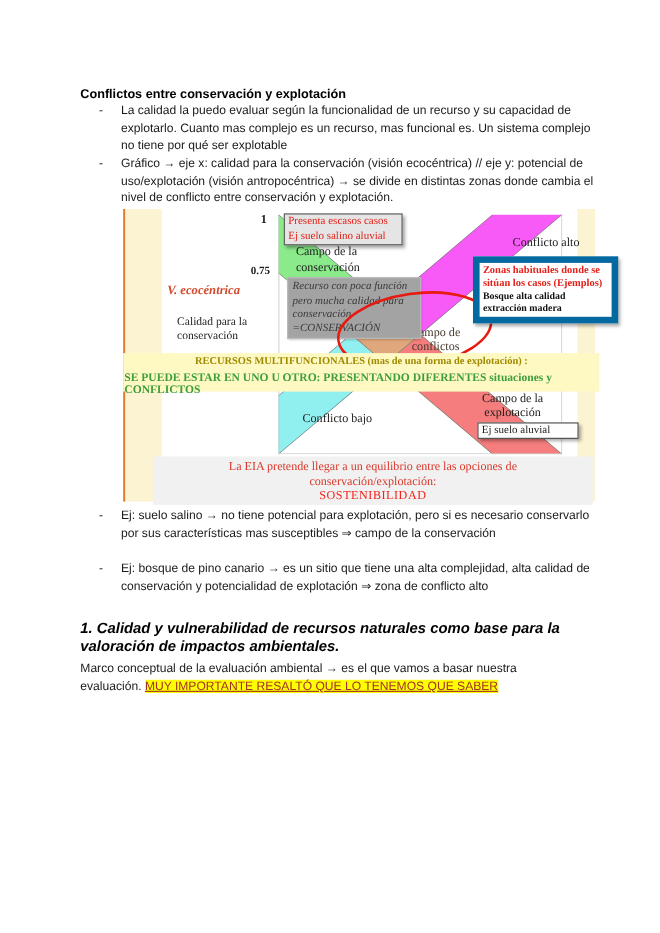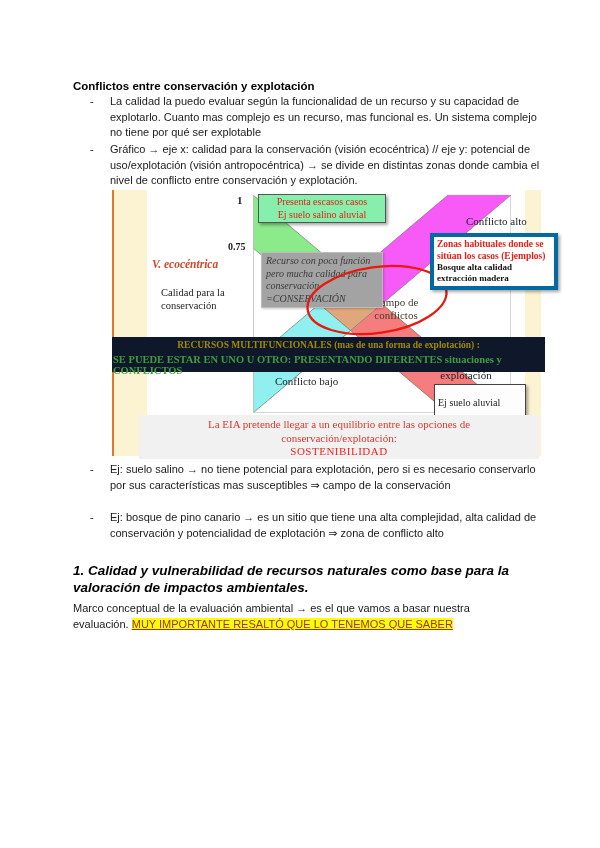--- a/index.html
+++ b/index.html
@@ -26,32 +26,32 @@
   .tick-top{position:absolute;left:237px;top:4px;font-size:11px;font-weight:bold;}
   .tick-mid{position:absolute;left:228px;top:51px;font-size:10px;font-weight:bold;}
   .plot-svg{position:absolute;left:253px;top:5px;}
   .z-conserv{position:absolute;left:269px;top:33px;width:92px;font-size:11px;line-height:13.5px;}
   .z-alto{position:absolute;left:442px;top:25px;font-size:11px;padding-left:24px;}
   .z-bajo{position:absolute;left:275px;top:185px;font-size:11px;}
   .z-explo{position:absolute;left:424px;top:166px;width:84px;font-size:11px;line-height:13px;text-align:center;}
   .z-confl{position:absolute;left:358px;top:106px;width:76px;font-size:11px;line-height:13px;text-align:center;color:#473a2c;}
   .callout{position:absolute;font-family:"Liberation Serif",serif;
         box-shadow:2px 2px 3px rgba(0,0,0,0.35);}
-  .top-box{left:258px;top:4px;width:100px;background:#86efac;border:1px solid #555;
-        color:#e52018;font-size:10px;line-height:12.5px;padding:1px 13px;text-align:center;}
+  .top-box{left:258px;top:4px;width:100px;background:#e5e5e5;border:1px solid #555;
+        color:#e52018;font-size:10px;line-height:12.5px;padding:1px 3px;}
   .mid-box{left:261px;top:62px;width:112px;background:#a3a3a3;border:1px solid #bcbcbc;
         color:#3a3a3a;font-size:10px;line-height:12.5px;font-style:italic;padding:2px 4px;box-shadow:1px 1px 2px rgba(0,0,0,0.2);}
-  .right-box{left:430px;top:43px;width:114px;background:#ffffff;border:4px solid #0369a1;
+  .right-box{left:430px;top:43px;width:114px;background:#ffffff;border:6px solid #0369a1;
         font-size:9.5px;line-height:11.5px;padding:2px 3px;}
   .right-box .rb-title{color:#e52018;font-weight:bold;}
   .right-box .rb-body{color:#111;font-weight:bold;font-size:9px;line-height:11px;}
   .aluvial-box{left:434px;top:194px;width:84px;background:#fdfdfd;border:1px solid #444;
-        color:#222;font-size:10px;padding:12px 3px;font-family:Liberation Serif, serif;}
+        color:#222;font-size:10px;padding:1px 3px;font-family:Liberation Serif, serif;}
   .ellipse-svg{position:absolute;left:253px;top:5px;pointer-events:none;}
-  .banner{position:absolute;left:112px;top:147px;width:433px;height:35px;background:#0f172a;
+  .banner{position:absolute;left:112px;top:131px;width:433px;height:35px;background:#fef9c3;
         font-family:"Liberation Serif",serif;font-weight:bold;}
   .banner .bl1{margin-top:3px;text-align:center;font-size:9.5px;color:#a08a00;}
   .banner .bl2{margin-top:4px;text-align:left;font-size:10.5px;color:#3e9e3e;padding-left:1px;}
   .bottom-box{position:absolute;left:139px;top:225px;width:400px;height:41px;background:#f1f1f1;
         font-family:"Liberation Serif",serif;font-weight:normal;text-align:center;
         font-size:11px;line-height:13.5px;padding-top:3px;}
   .bottom-box .eia{color:#d93a2e;}
   .bottom-box .sost{color:#f3231c;letter-spacing:0.5px;}
 </style>
 </head>
@@ -88,20 +88,21 @@
       <polygon points="98,82 129,109 98,136 66,109" fill="#e0a67c"></polygon>
       <line x1="0" y1="0" x2="258" y2="218" stroke="#666" stroke-width="0.6"></line>
       <line x1="0" y1="53" x2="195" y2="218" stroke="#666" stroke-width="0.6"></line>
       <line x1="195" y1="0" x2="0" y2="165" stroke="#666" stroke-width="0.6"></line>
       <line x1="258" y1="0" x2="0" y2="218" stroke="#666" stroke-width="0.6"></line>
       <line x1="258" y1="0" x2="258" y2="218" stroke="#999" stroke-width="0.8"></line>
       <line x1="0.5" y1="0" x2="0.5" y2="218" stroke="#bbb" stroke-width="0.8"></line>
       <line x1="0" y1="217.5" x2="258" y2="217.5" stroke="#ccc" stroke-width="0.8"></line>
     </svg>
 
+    <div class="lbl z-conserv">Campo de la conservación</div>
     <div class="lbl z-alto">Conflicto alto</div>
     <div class="lbl z-bajo">Conflicto bajo</div>
     <div class="lbl z-explo">Campo de la explotación</div>
     <div class="lbl z-confl">Campo de conflictos</div>
 
     <div class="callout top-box">
       <div>Presenta escasos casos</div>
       <div>Ej suelo salino aluvial</div>
     </div>
 

